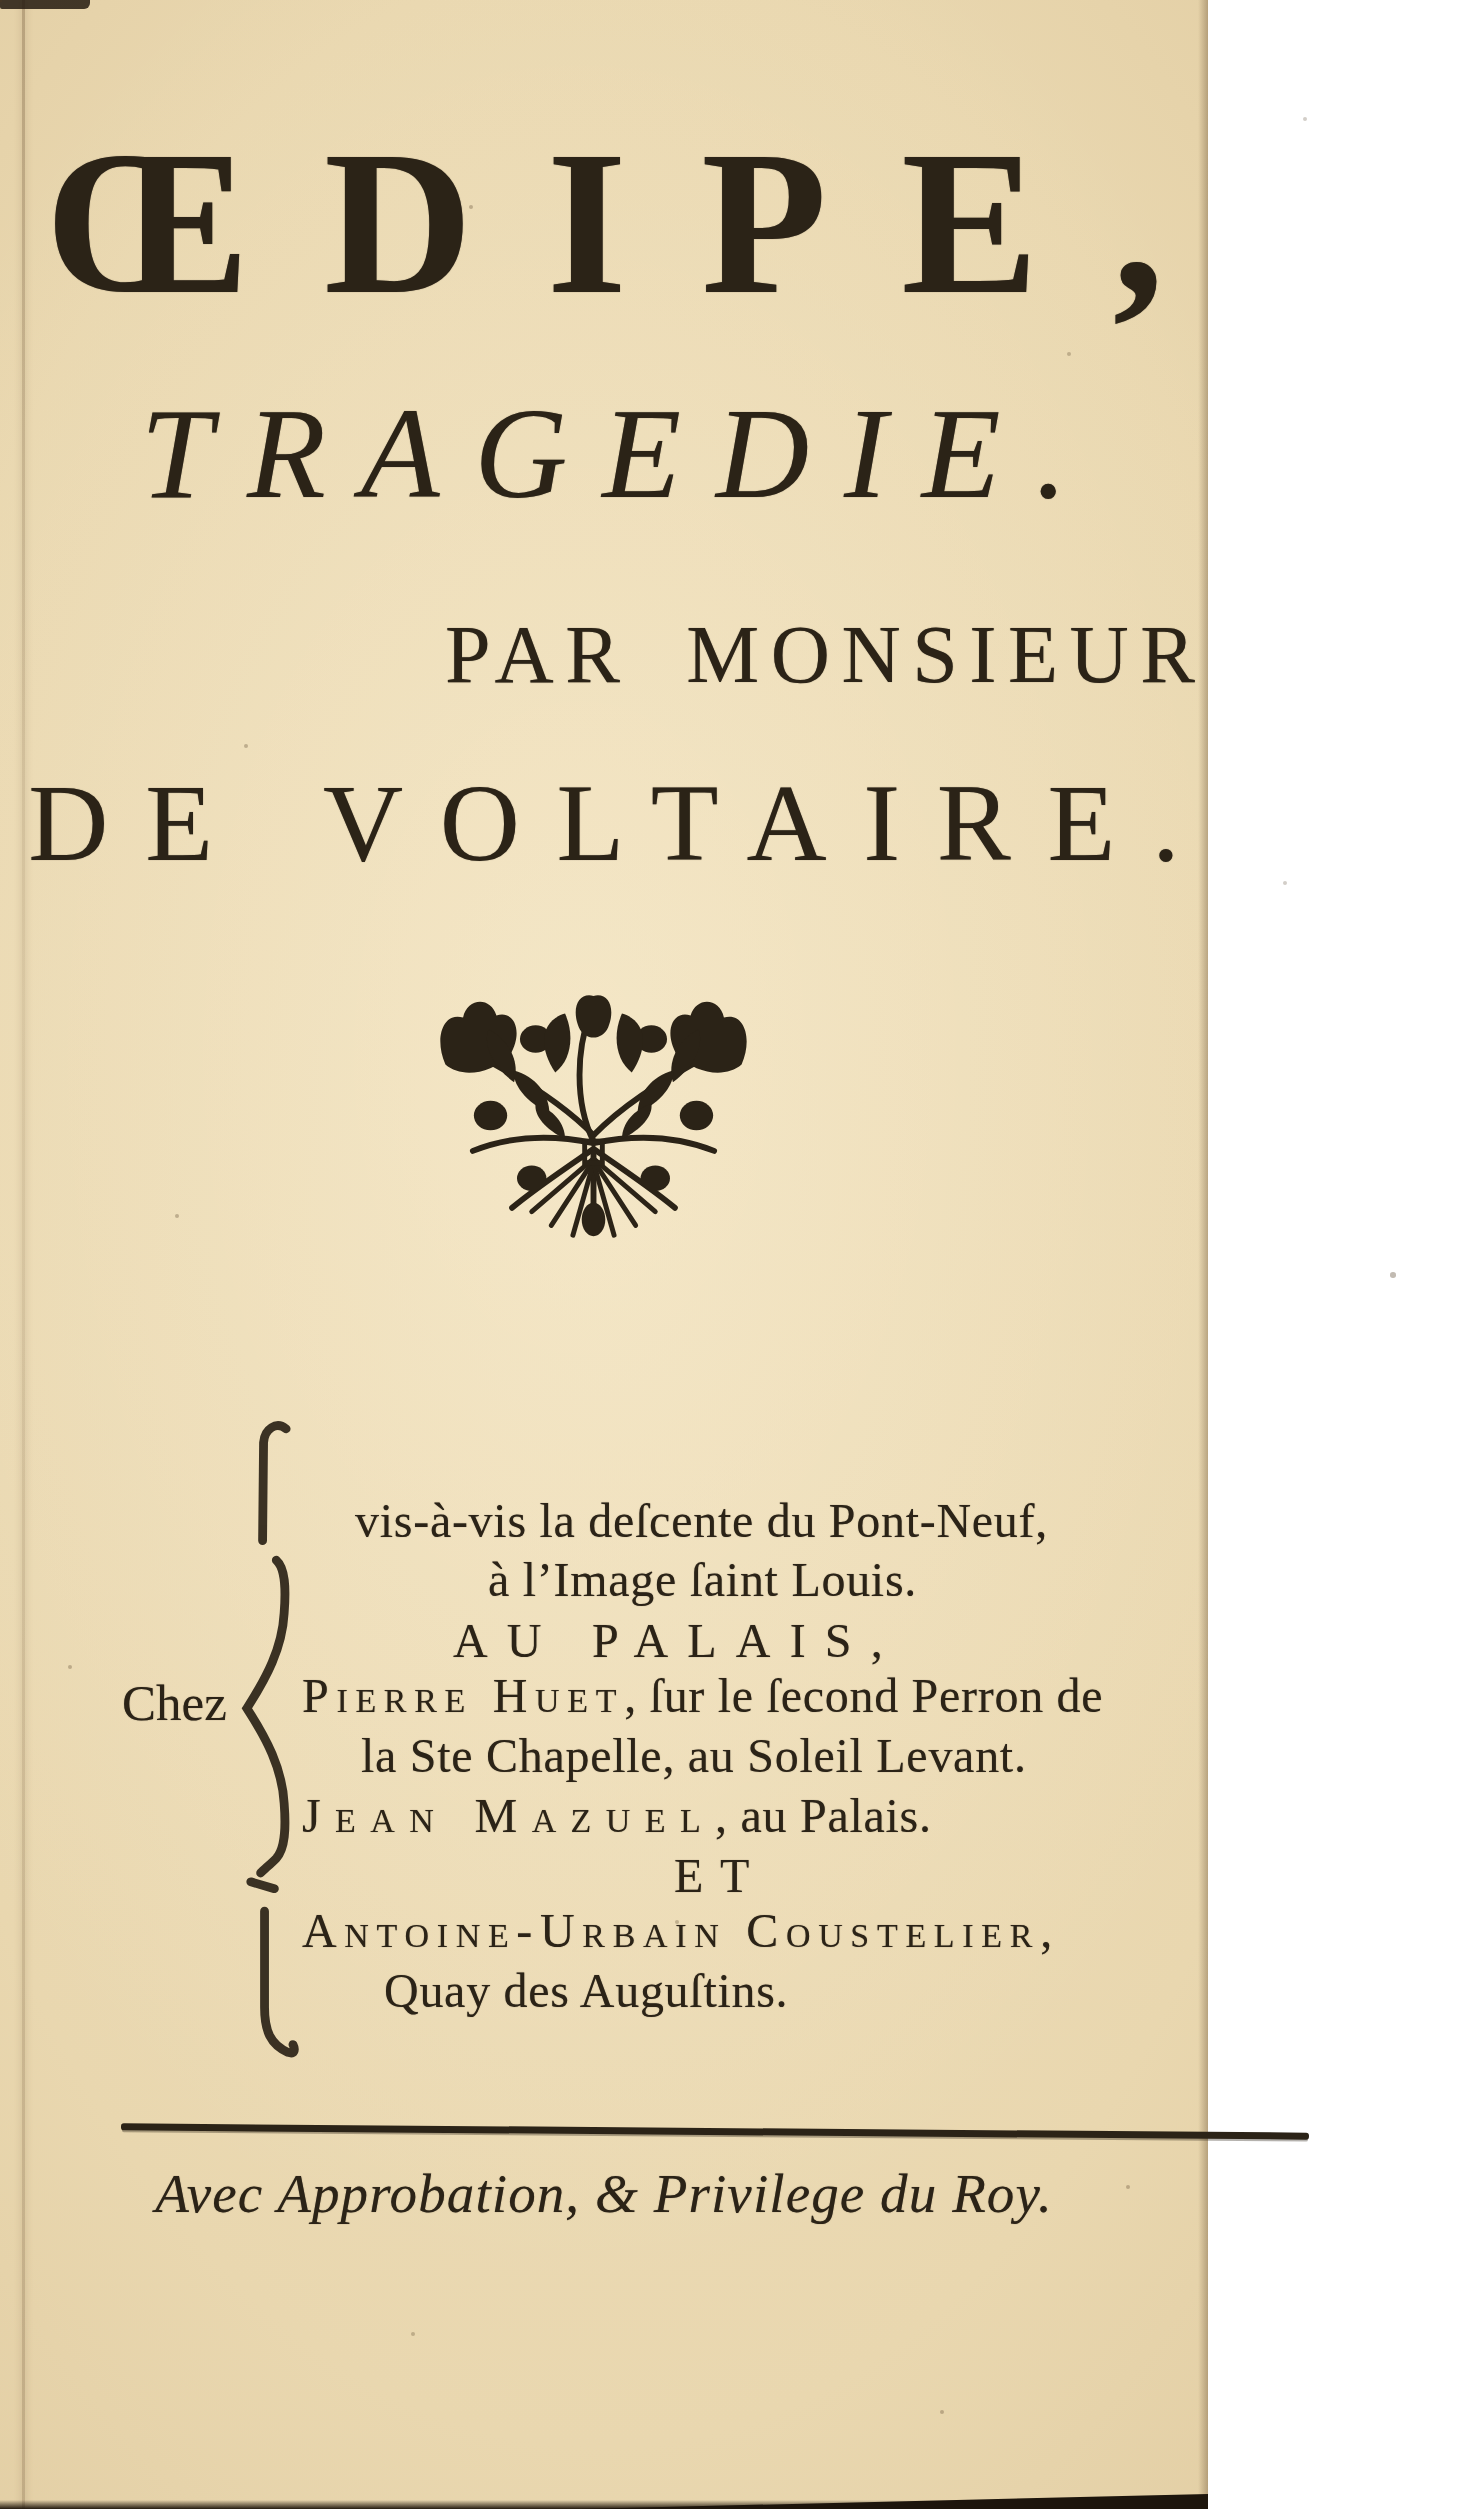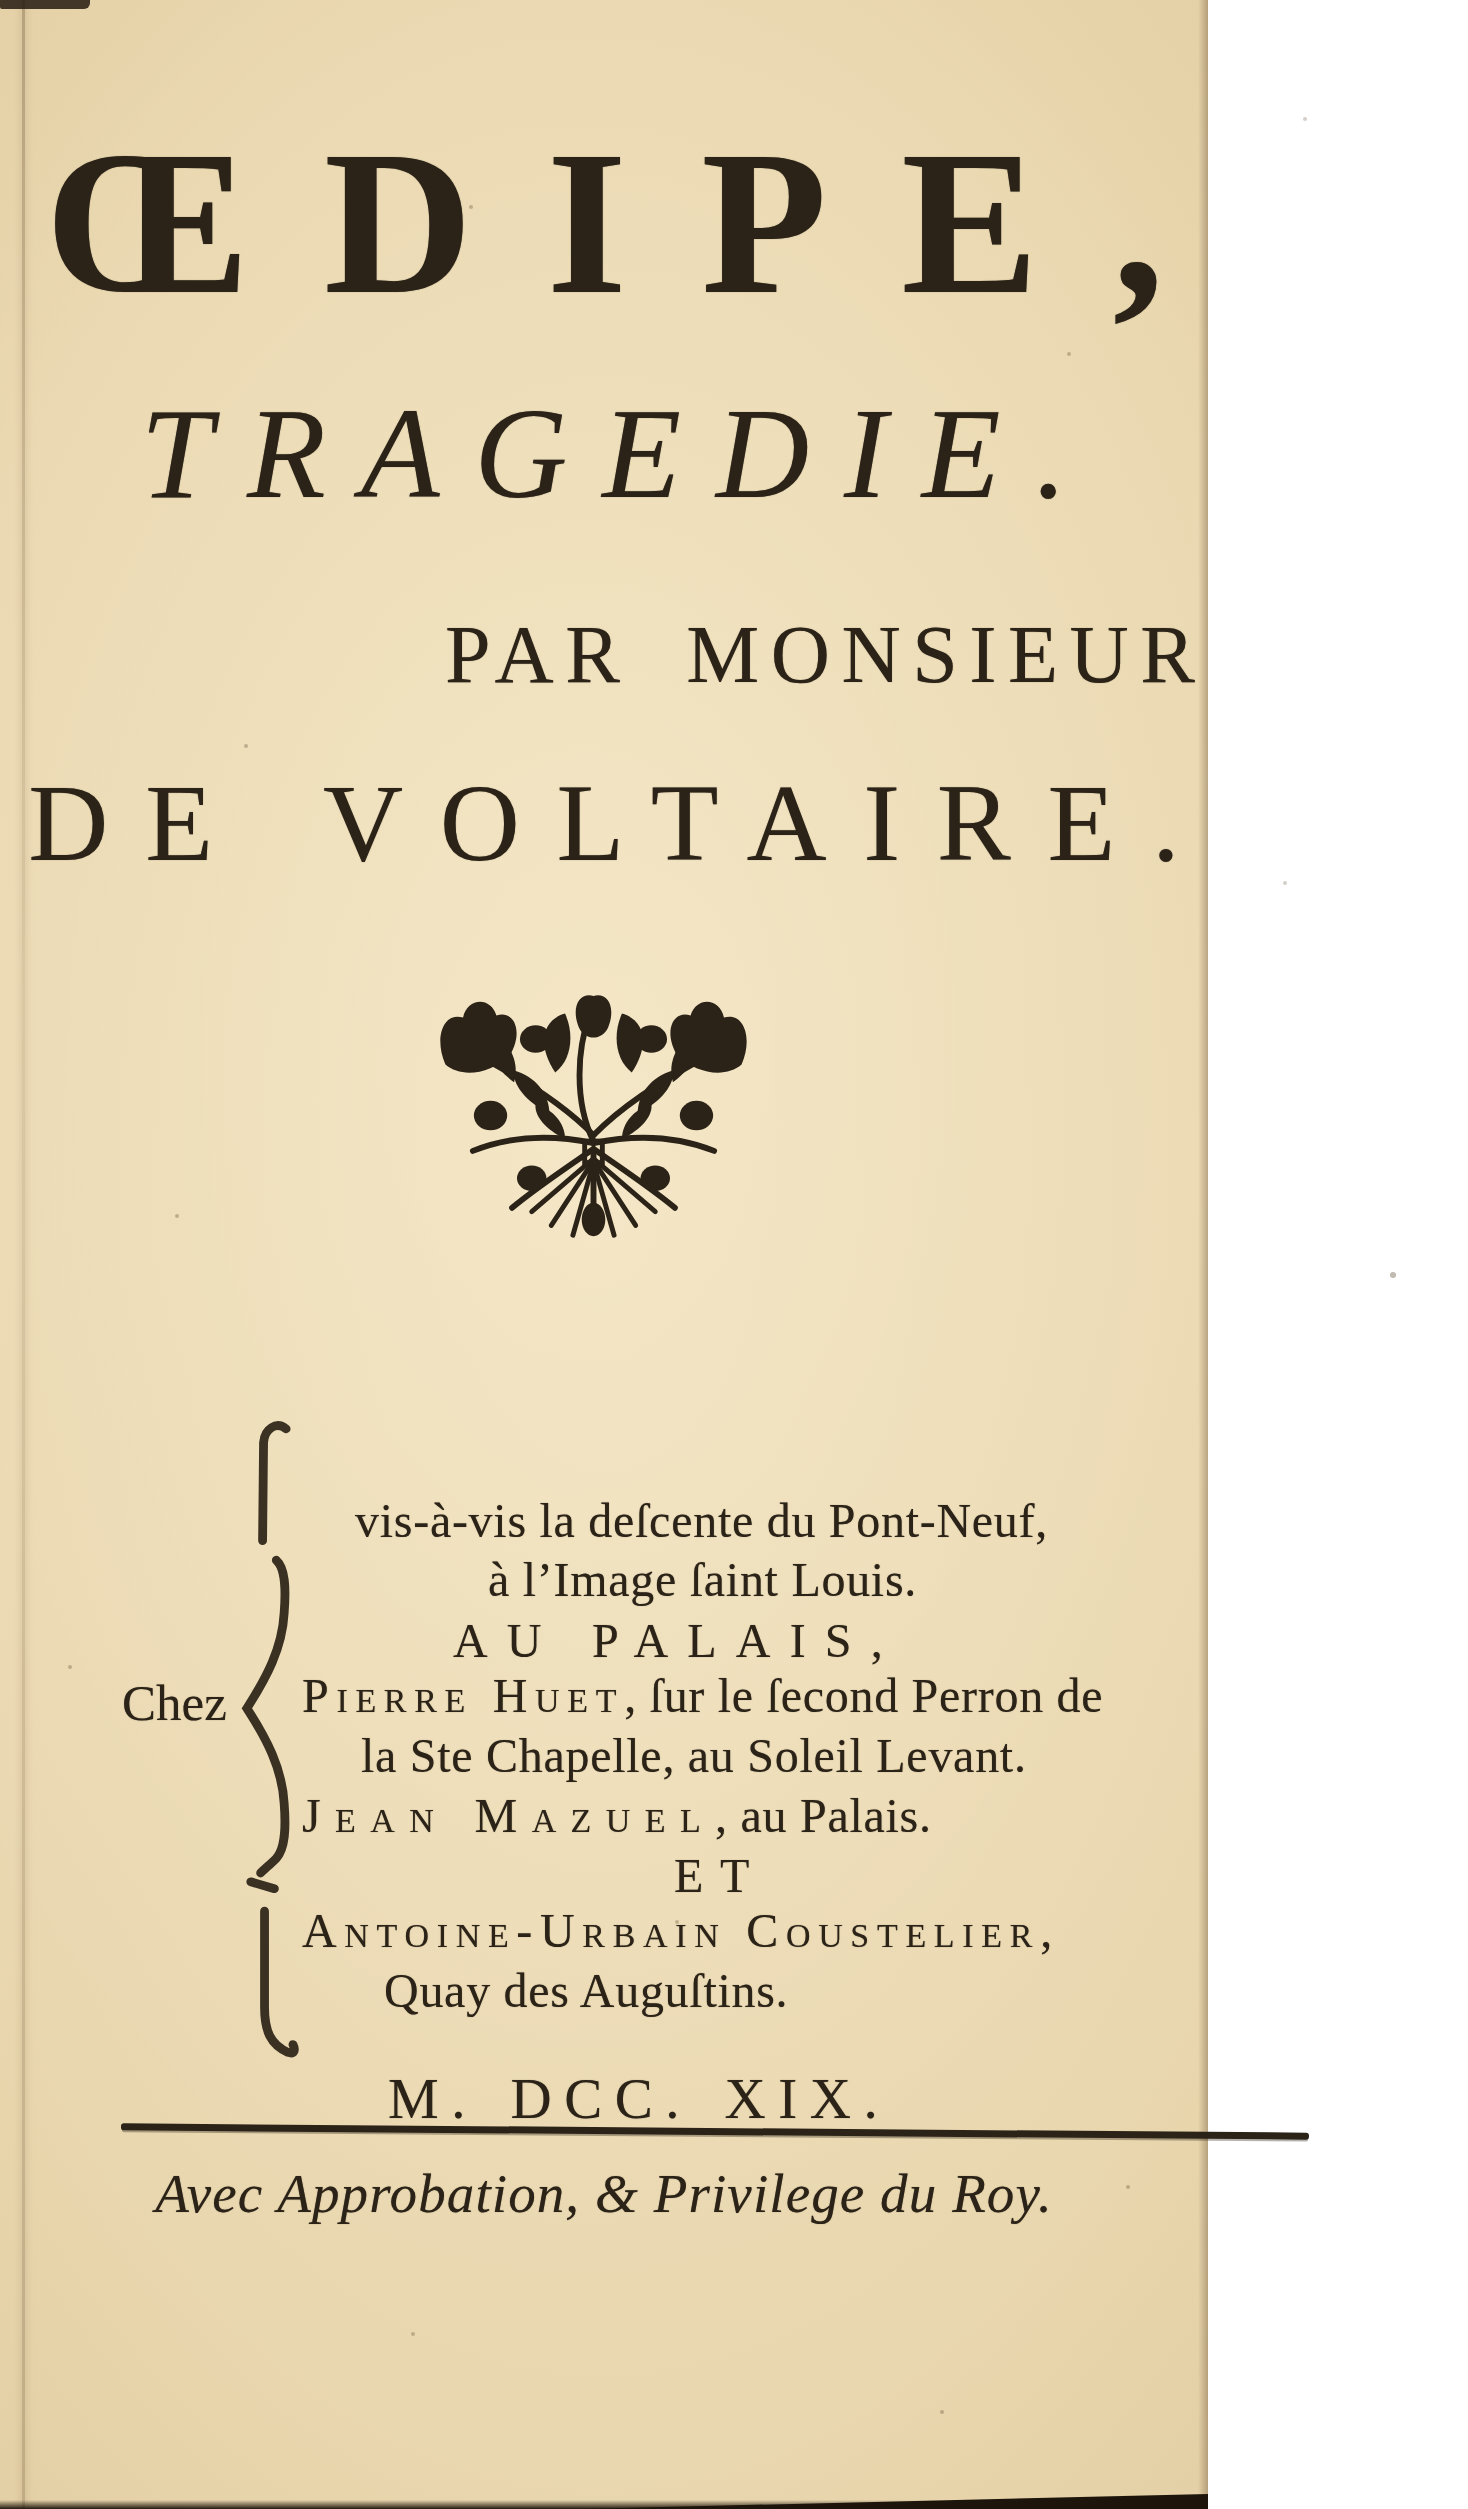--- a/index.html
+++ b/index.html
@@ -149,20 +149,19 @@
   <div class="publine pl-1"><span class="seg-roman">vis-à-vis la deſcente du Pont-Neuf,</span></div>
   <div class="publine pl-2"><span class="seg-roman">à l’Image ſaint Louis.</span></div>
   <div class="publine pl-3"><span class="seg-caps">AU PALAIS,</span></div>
   <div class="publine pl-5"><span class="seg-roman">la Ste Chapelle, au Soleil Levant.</span></div>
   <div class="publine pl-4"><span class="seg-smallcaps">Pierre Huet</span><span class="seg-roman">, ſur le ſecond Perron de</span></div>
   <div class="publine pl-6"><span class="seg-smallcaps">Jean Mazuel</span><span class="seg-roman">, au Palais.</span></div>
   <div class="publine pl-7"><span class="seg-caps">ET</span></div>
   <div class="publine pl-8"><span class="seg-smallcaps">Antoine-Urbain Coustelier</span><span class="seg-roman">,</span></div>
   <div class="publine pl-9"><span class="seg-roman">Quay des Auguſtins.</span></div>
 
-  <div class="inkline t-date">M. DCC. XIX.</div>
 
   <div class="rule"></div>
 
   <div class="inkline t-priv"><span>Avec Approbation, &amp; Privilege du Roy.</span></div>
 
 </div>
 
 
 </body></html>

